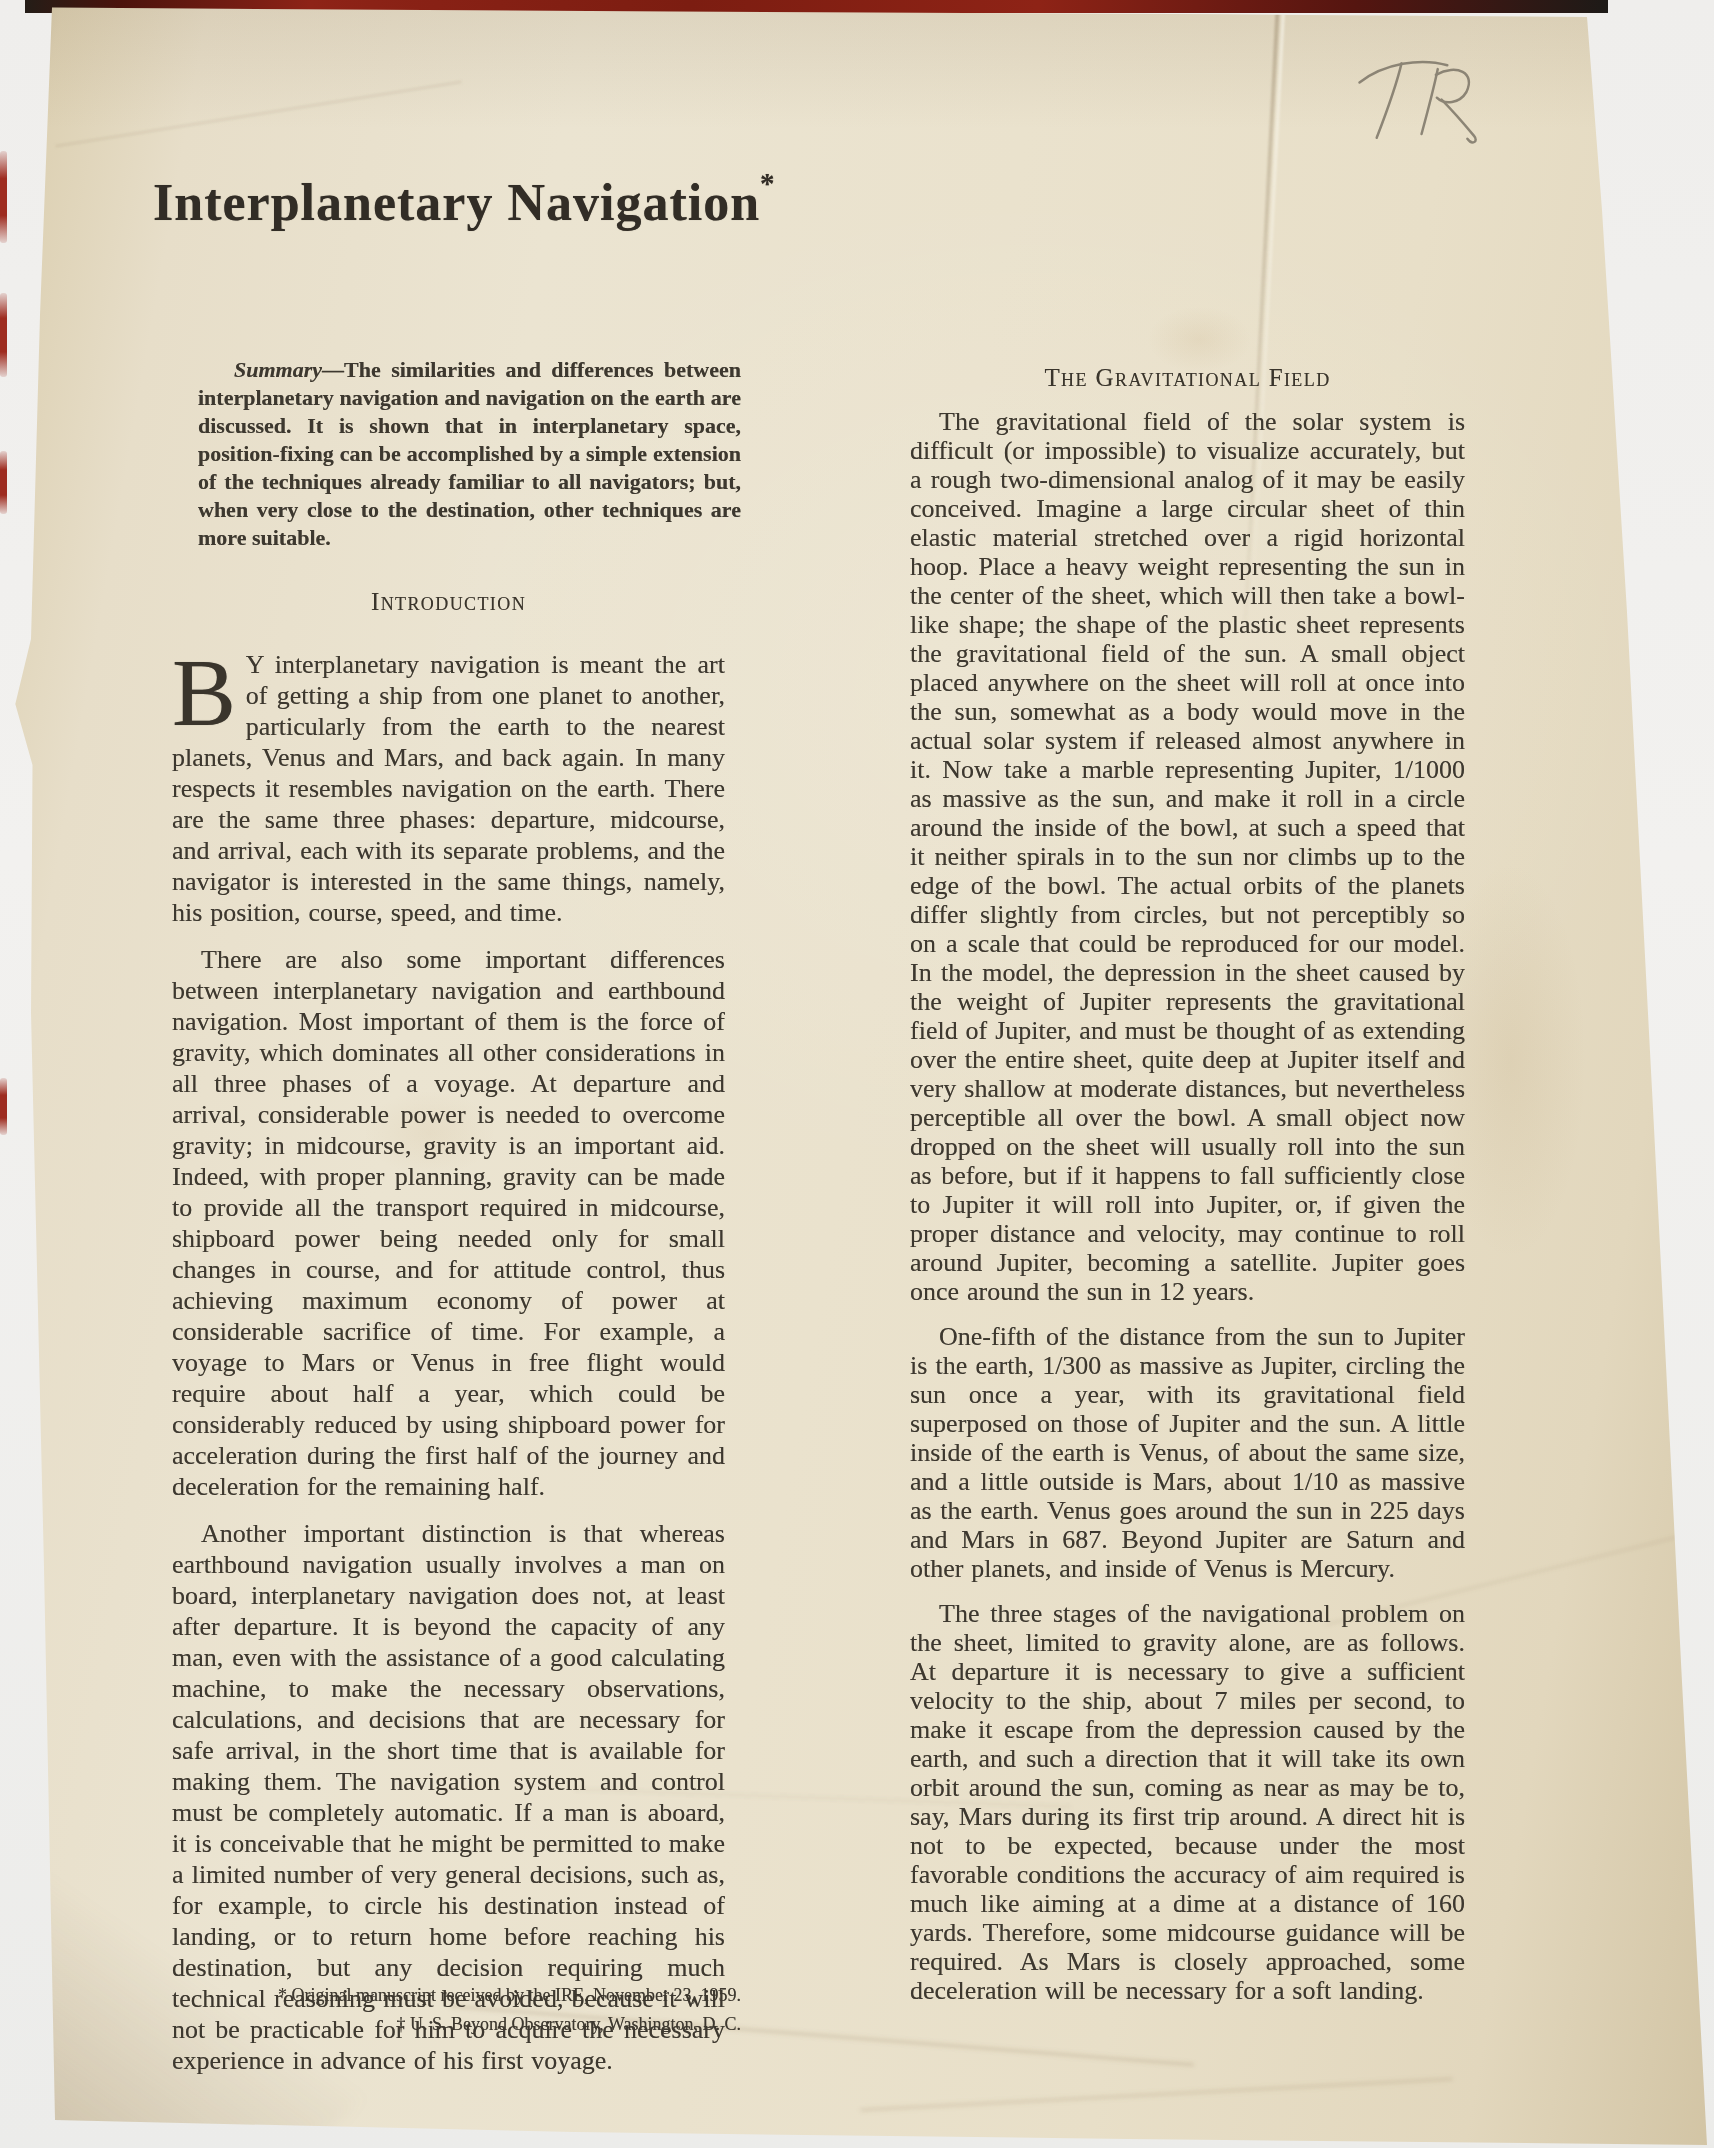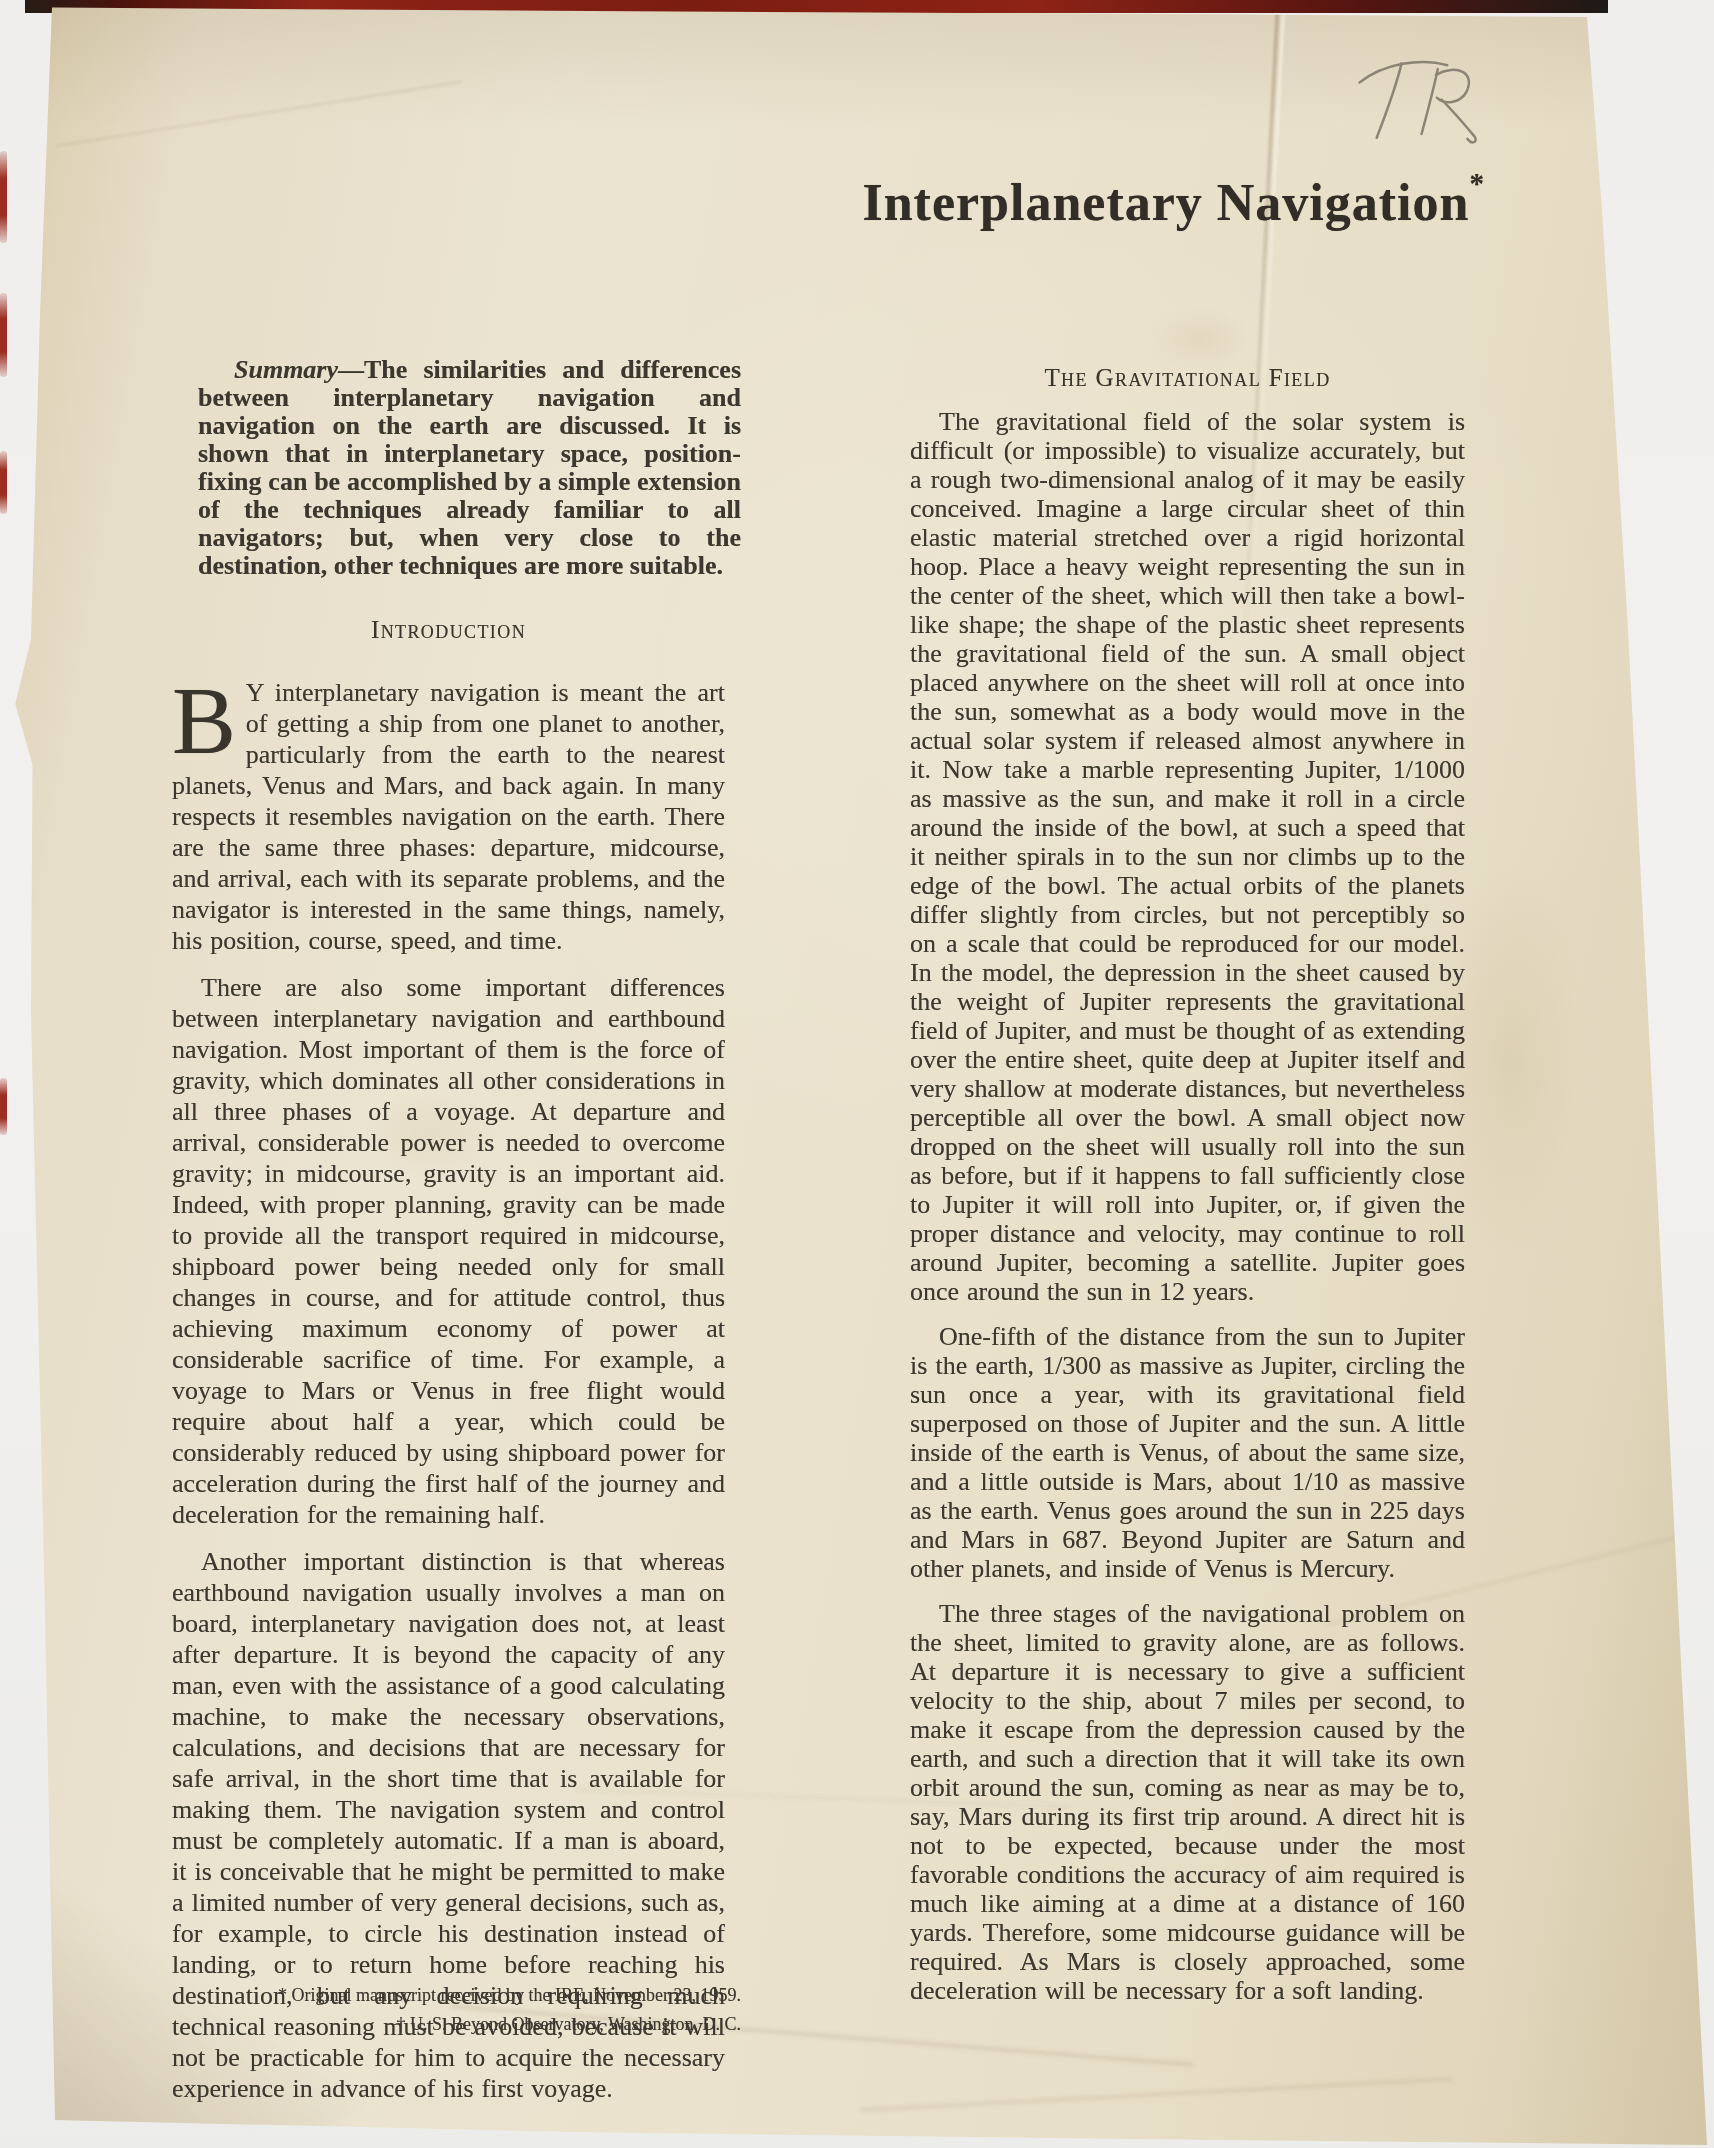--- a/index.html
+++ b/index.html
@@ -52,34 +52,34 @@
     background:radial-gradient(ellipse,rgba(170,130,70,.10),rgba(170,130,70,0) 70%);}
   .stain2{left:363px;top:1090px;width:134px;height:86px;
     background:radial-gradient(ellipse,rgba(170,130,70,.08),rgba(170,130,70,0) 70%);}
   .stain3{left:1434px;top:860px;width:153px;height:401px;
     background:radial-gradient(ellipse,rgba(160,125,70,.10),rgba(160,125,70,0) 70%);}
 
   
   .ink{color:#3d382f;text-shadow:0 0 0.6px rgba(61,56,47,.5);}
   .page-title{
     position:absolute;left:153px;top:132px;width:1331px;
-    text-align:right;font-size:52px;letter-spacing:1px;color:#322d26;
+    text-align:left;font-size:52px;letter-spacing:1px;color:#322d26;
     text-shadow:0 0 0.7px rgba(50,45,38,.6);
   }
   .page-title sup{font-size:29px;vertical-align:27px;letter-spacing:0;}
   .author-line{
     position:absolute;left:153px;top:232px;width:1331px;text-align:center;
     font-size:25px;color:#3a352c;letter-spacing:1.9px;
   }
   .author-line .sc{font-variant:small-caps;}
   .col{position:absolute;text-align:justify;}
   .col-left{left:156px;top:356px;width:585px;}
   .col-right{left:894px;top:354px;width:587px;}
   .summary{
-    margin:0 0 0 42px;font-size:26px;line-height:28px;font-weight:bold;
+    margin:0 0 0 42px;font-size:22px;line-height:28px;font-weight:bold;
     color:#3d382f;
   }
   .summary .lead-indent{display:inline-block;width:36px;}
   .summary .sum-label{font-style:italic;}
   .sec-heading{
     margin:0;text-align:center;font-variant:small-caps;font-size:25px;
     letter-spacing:1.4px;color:#3a352c;font-weight:normal;
   }
   .col-left .sec-heading{margin-top:36px;}
   .col-right .sec-heading{margin-top:10px;}

